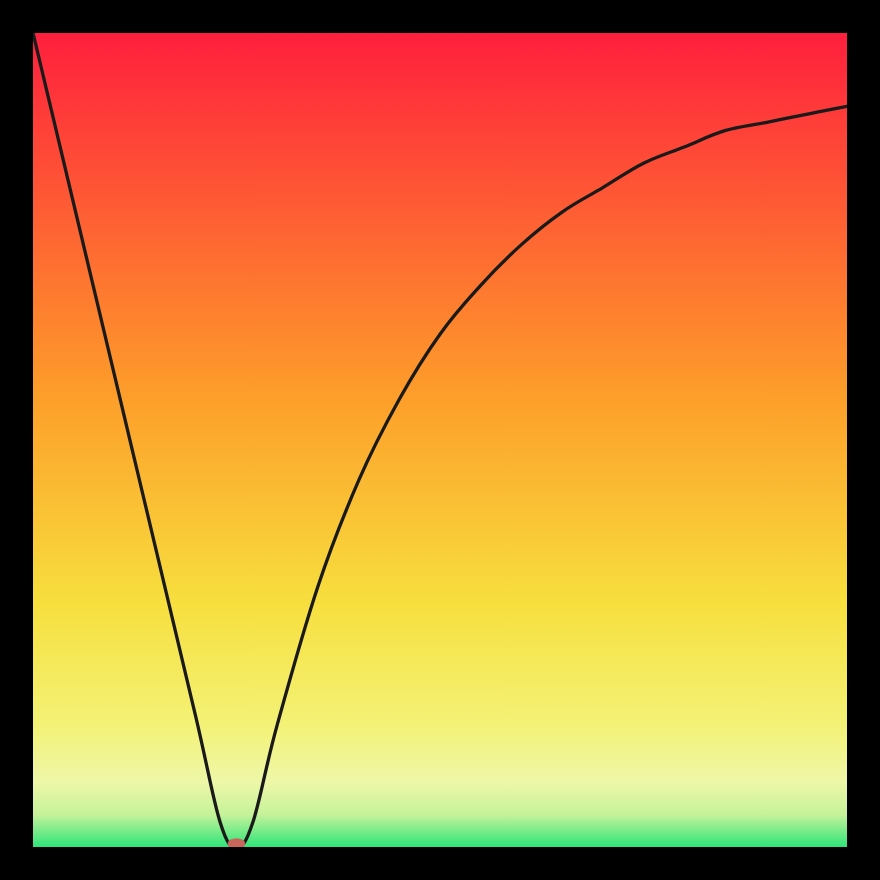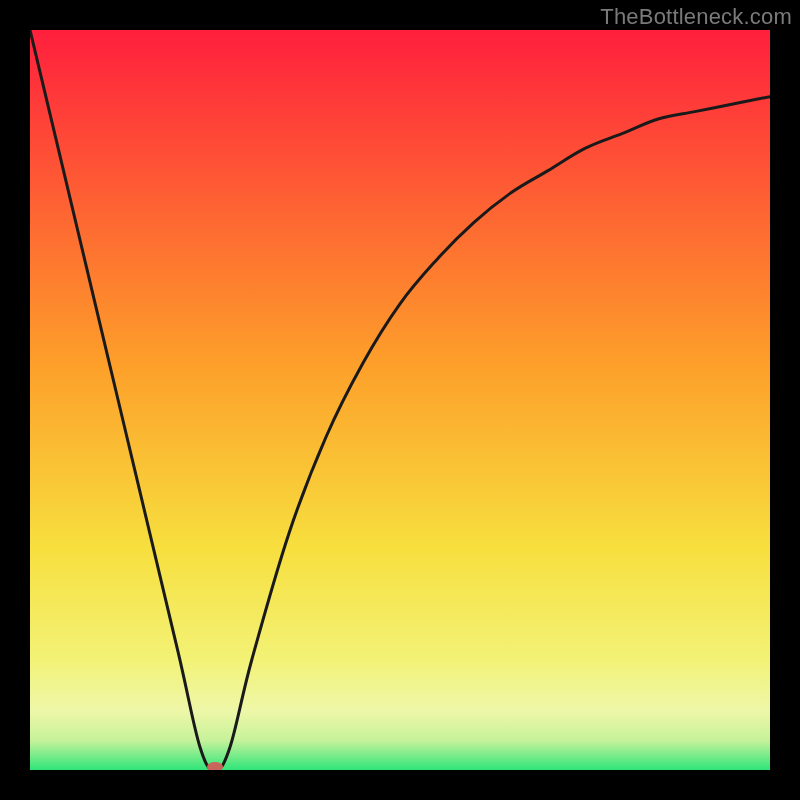--- a/index.html
+++ b/index.html
@@ -37,21 +37,20 @@
     color: #7a7a7a;
     font-size: 22px;
     font-weight: 500;
     letter-spacing: 0.2px;
   }
 </style>
 </head>
 <body>
 
 <div class="frame">
-  <div class="watermark">TheBottleneck.com</div>
   <div class="plot-area">
     <svg id="chart-svg" viewBox="0 0 740 740" preserveAspectRatio="none">
       <defs>
         <linearGradient id="bg-grad" x1="0" y1="0" x2="0" y2="1">
             <stop offset="0%" stop-color="#ff1f3d"></stop>
             <stop offset="45%" stop-color="#fd9f2a"></stop>
             <stop offset="70%" stop-color="#f7df3e"></stop>
             <stop offset="85%" stop-color="#f3f276"></stop>
             <stop offset="92%" stop-color="#eef7a8"></stop>
             <stop offset="96%" stop-color="#c6f29a"></stop>

